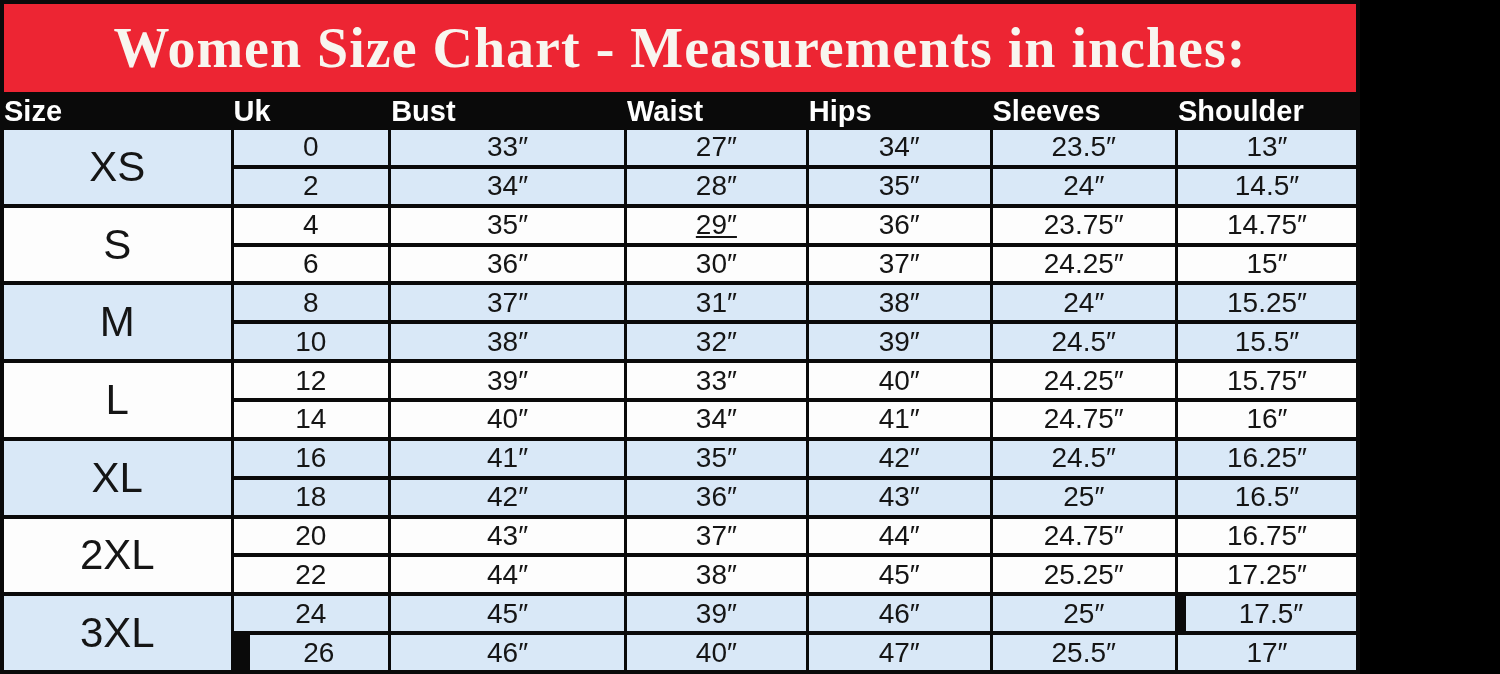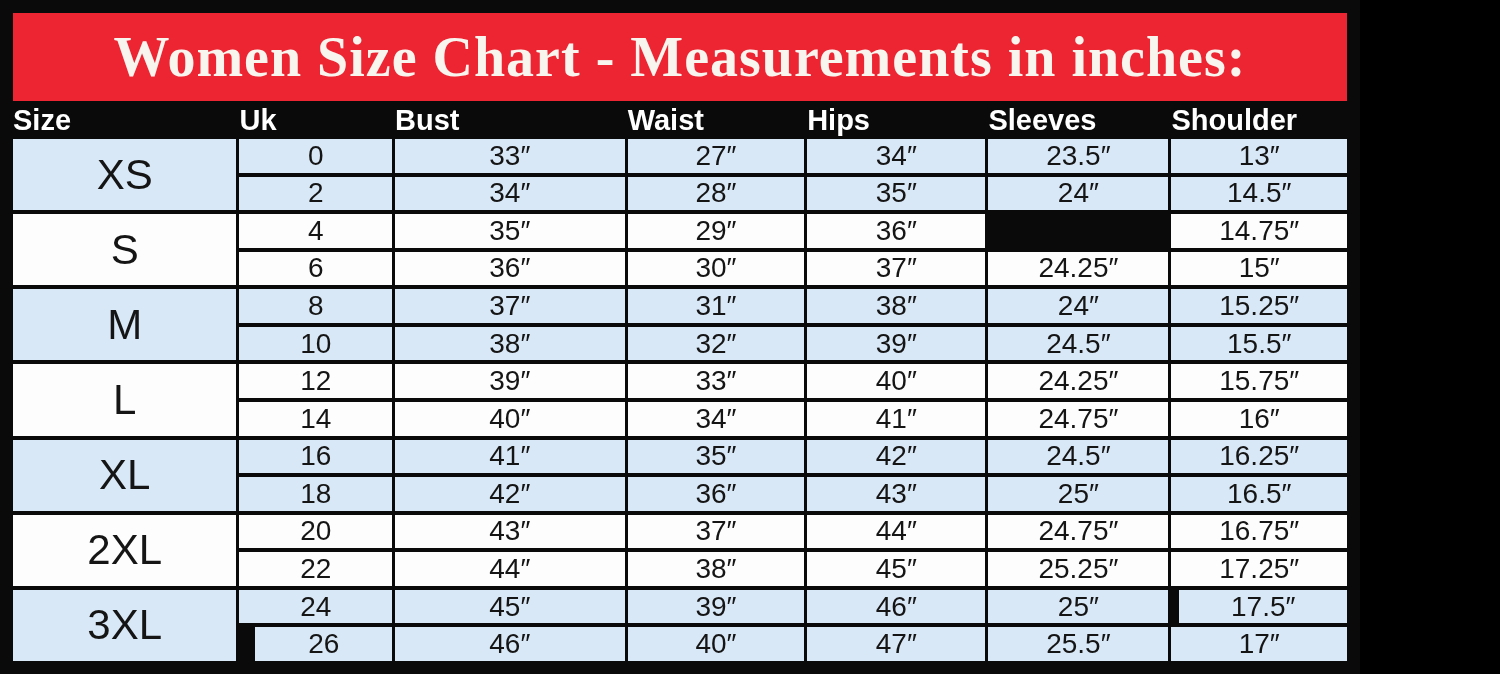--- a/index.html
+++ b/index.html
@@ -5,21 +5,21 @@
   html, body {
     margin: 0;
     padding: 0;
     background: #000;
   }
   .frame {
     width: 1360px;
     height: 674px;
     box-sizing: border-box;
     background: var(--frame-black, #0a0a0a);
-    padding: 13px;
+    padding: 4px;
     display: flex;
     flex-direction: column;
     font-family: "Liberation Sans", "DejaVu Sans", sans-serif;
   }
   .banner {
     height: 88px;
     flex: 0 0 88px;
     background: var(--banner-red, #ed2533);
     display: flex;
     align-items: center;
@@ -95,22 +95,23 @@
       <div class="cell blue" style="grid-area: 1 / 7;">13″</div>
       <div class="cell blue" style="grid-area: 2 / 2;">2</div>
       <div class="cell blue" style="grid-area: 2 / 3;">34″</div>
       <div class="cell blue" style="grid-area: 2 / 4;">28″</div>
       <div class="cell blue" style="grid-area: 2 / 5;">35″</div>
       <div class="cell blue" style="grid-area: 2 / 6;">24″</div>
       <div class="cell blue" style="grid-area: 2 / 7;">14.5″</div>
       <div class="cell size-cell white" style="grid-area: 3 / 1 / span 2;">S</div>
       <div class="cell white" style="grid-area: 3 / 2;">4</div>
       <div class="cell white" style="grid-area: 3 / 3;">35″</div>
-      <div class="cell white" style="grid-area: 3 / 4;">29″</div>
+      <div class="cell white" style="grid-area: 3 / 4; text-decoration: underline;">29″</div>
       <div class="cell white" style="grid-area: 3 / 5;">36″</div>
+      <div class="cell white" style="grid-area: 3 / 6;">23.75″</div>
       <div class="cell white" style="grid-area: 3 / 7;">14.75″</div>
       <div class="cell white" style="grid-area: 4 / 2;">6</div>
       <div class="cell white" style="grid-area: 4 / 3;">36″</div>
       <div class="cell white" style="grid-area: 4 / 4;">30″</div>
       <div class="cell white" style="grid-area: 4 / 5;">37″</div>
       <div class="cell white" style="grid-area: 4 / 6;">24.25″</div>
       <div class="cell white" style="grid-area: 4 / 7;">15″</div>
       <div class="cell size-cell blue" style="grid-area: 5 / 1 / span 2;">M</div>
       <div class="cell blue" style="grid-area: 5 / 2;">8</div>
       <div class="cell blue" style="grid-area: 5 / 3;">37″</div>

